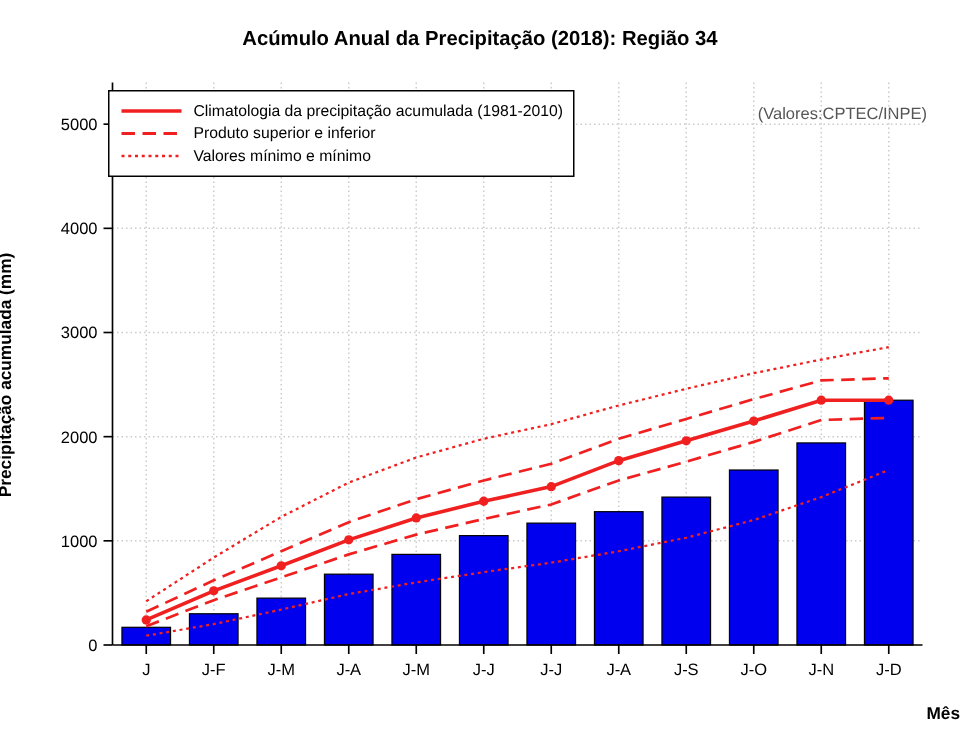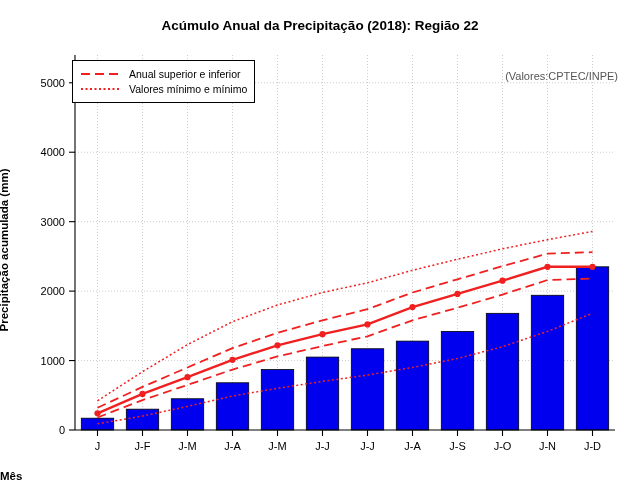--- a/index.html
+++ b/index.html
@@ -42,21 +42,21 @@
     font-size: 11.5px;
     font-weight: bold;
     white-space: nowrap;
     color: #000;
   }
   #x-axis-label {
     position: absolute;
     top: 470px;
     left: 0;
     width: 640px;
-    text-align: left;
+    text-align: right;
     font-size: 11.5px;
     font-weight: bold;
     color: #000;
   }
   #producer-note {
     position: absolute;
     top: 70px;
     right: 22px;
     font-size: 11px;
     color: #555555;
@@ -89,21 +89,21 @@
   .tick-label {
     font-size: 11px;
     fill: #000;
   }
 </style>
 </head>
 <body>
 
 <div id="chart-root">
 
-  <div id="chart-title">Acúmulo Anual da Precipitação (2018): Região 22</div>
+  <div id="chart-title">Acúmulo Anual da Precipitação (2018): Região 34</div>
 
   <div id="producer-note">(Valores:CPTEC/INPE)</div>
 
   <svg id="plot-svg" width="640" height="500">
 
     <g id="grid-v" stroke="#cccccc" stroke-width="1" stroke-dasharray="1,2">
         <line x1="97.5" y1="55" x2="97.5" y2="430"></line>
         <line x1="142.5" y1="55" x2="142.5" y2="430"></line>
         <line x1="187.5" y1="55" x2="187.5" y2="430"></line>
         <line x1="232.5" y1="55" x2="232.5" y2="430"></line>
@@ -211,23 +211,29 @@
         <text x="592.5" y="450" text-anchor="middle" class="tick-label">J-D</text>
       </g>
   </svg>
 
   <div id="y-axis-label">Precipitação acumulada (mm)</div>
   <div id="x-axis-label">Mês</div>
 
   <div id="legend-box">
     <div class="legend-row">
       <svg class="legend-sample" viewBox="0 0 42 12">
+        <line x1="1" y1="6" x2="41" y2="6" stroke="#f02020" stroke-width="2.4"></line>
+      </svg>
+      <span class="legend-text">Climatologia da precipitação acumulada (1981-2010)</span>
+    </div>
+    <div class="legend-row">
+      <svg class="legend-sample" viewBox="0 0 42 12">
         <line x1="1" y1="6" x2="41" y2="6" stroke="#f02020" stroke-width="2" stroke-dasharray="9,5"></line>
       </svg>
-      <span class="legend-text">Anual superior e inferior</span>
+      <span class="legend-text">Produto superior e inferior</span>
     </div>
     <div class="legend-row">
       <svg class="legend-sample" viewBox="0 0 42 12">
         <line x1="1" y1="6" x2="41" y2="6" stroke="#f02020" stroke-width="1.8" stroke-dasharray="2,2.5"></line>
       </svg>
       <span class="legend-text">Valores mínimo e mínimo</span>
     </div>
   </div>
 
 </div>

